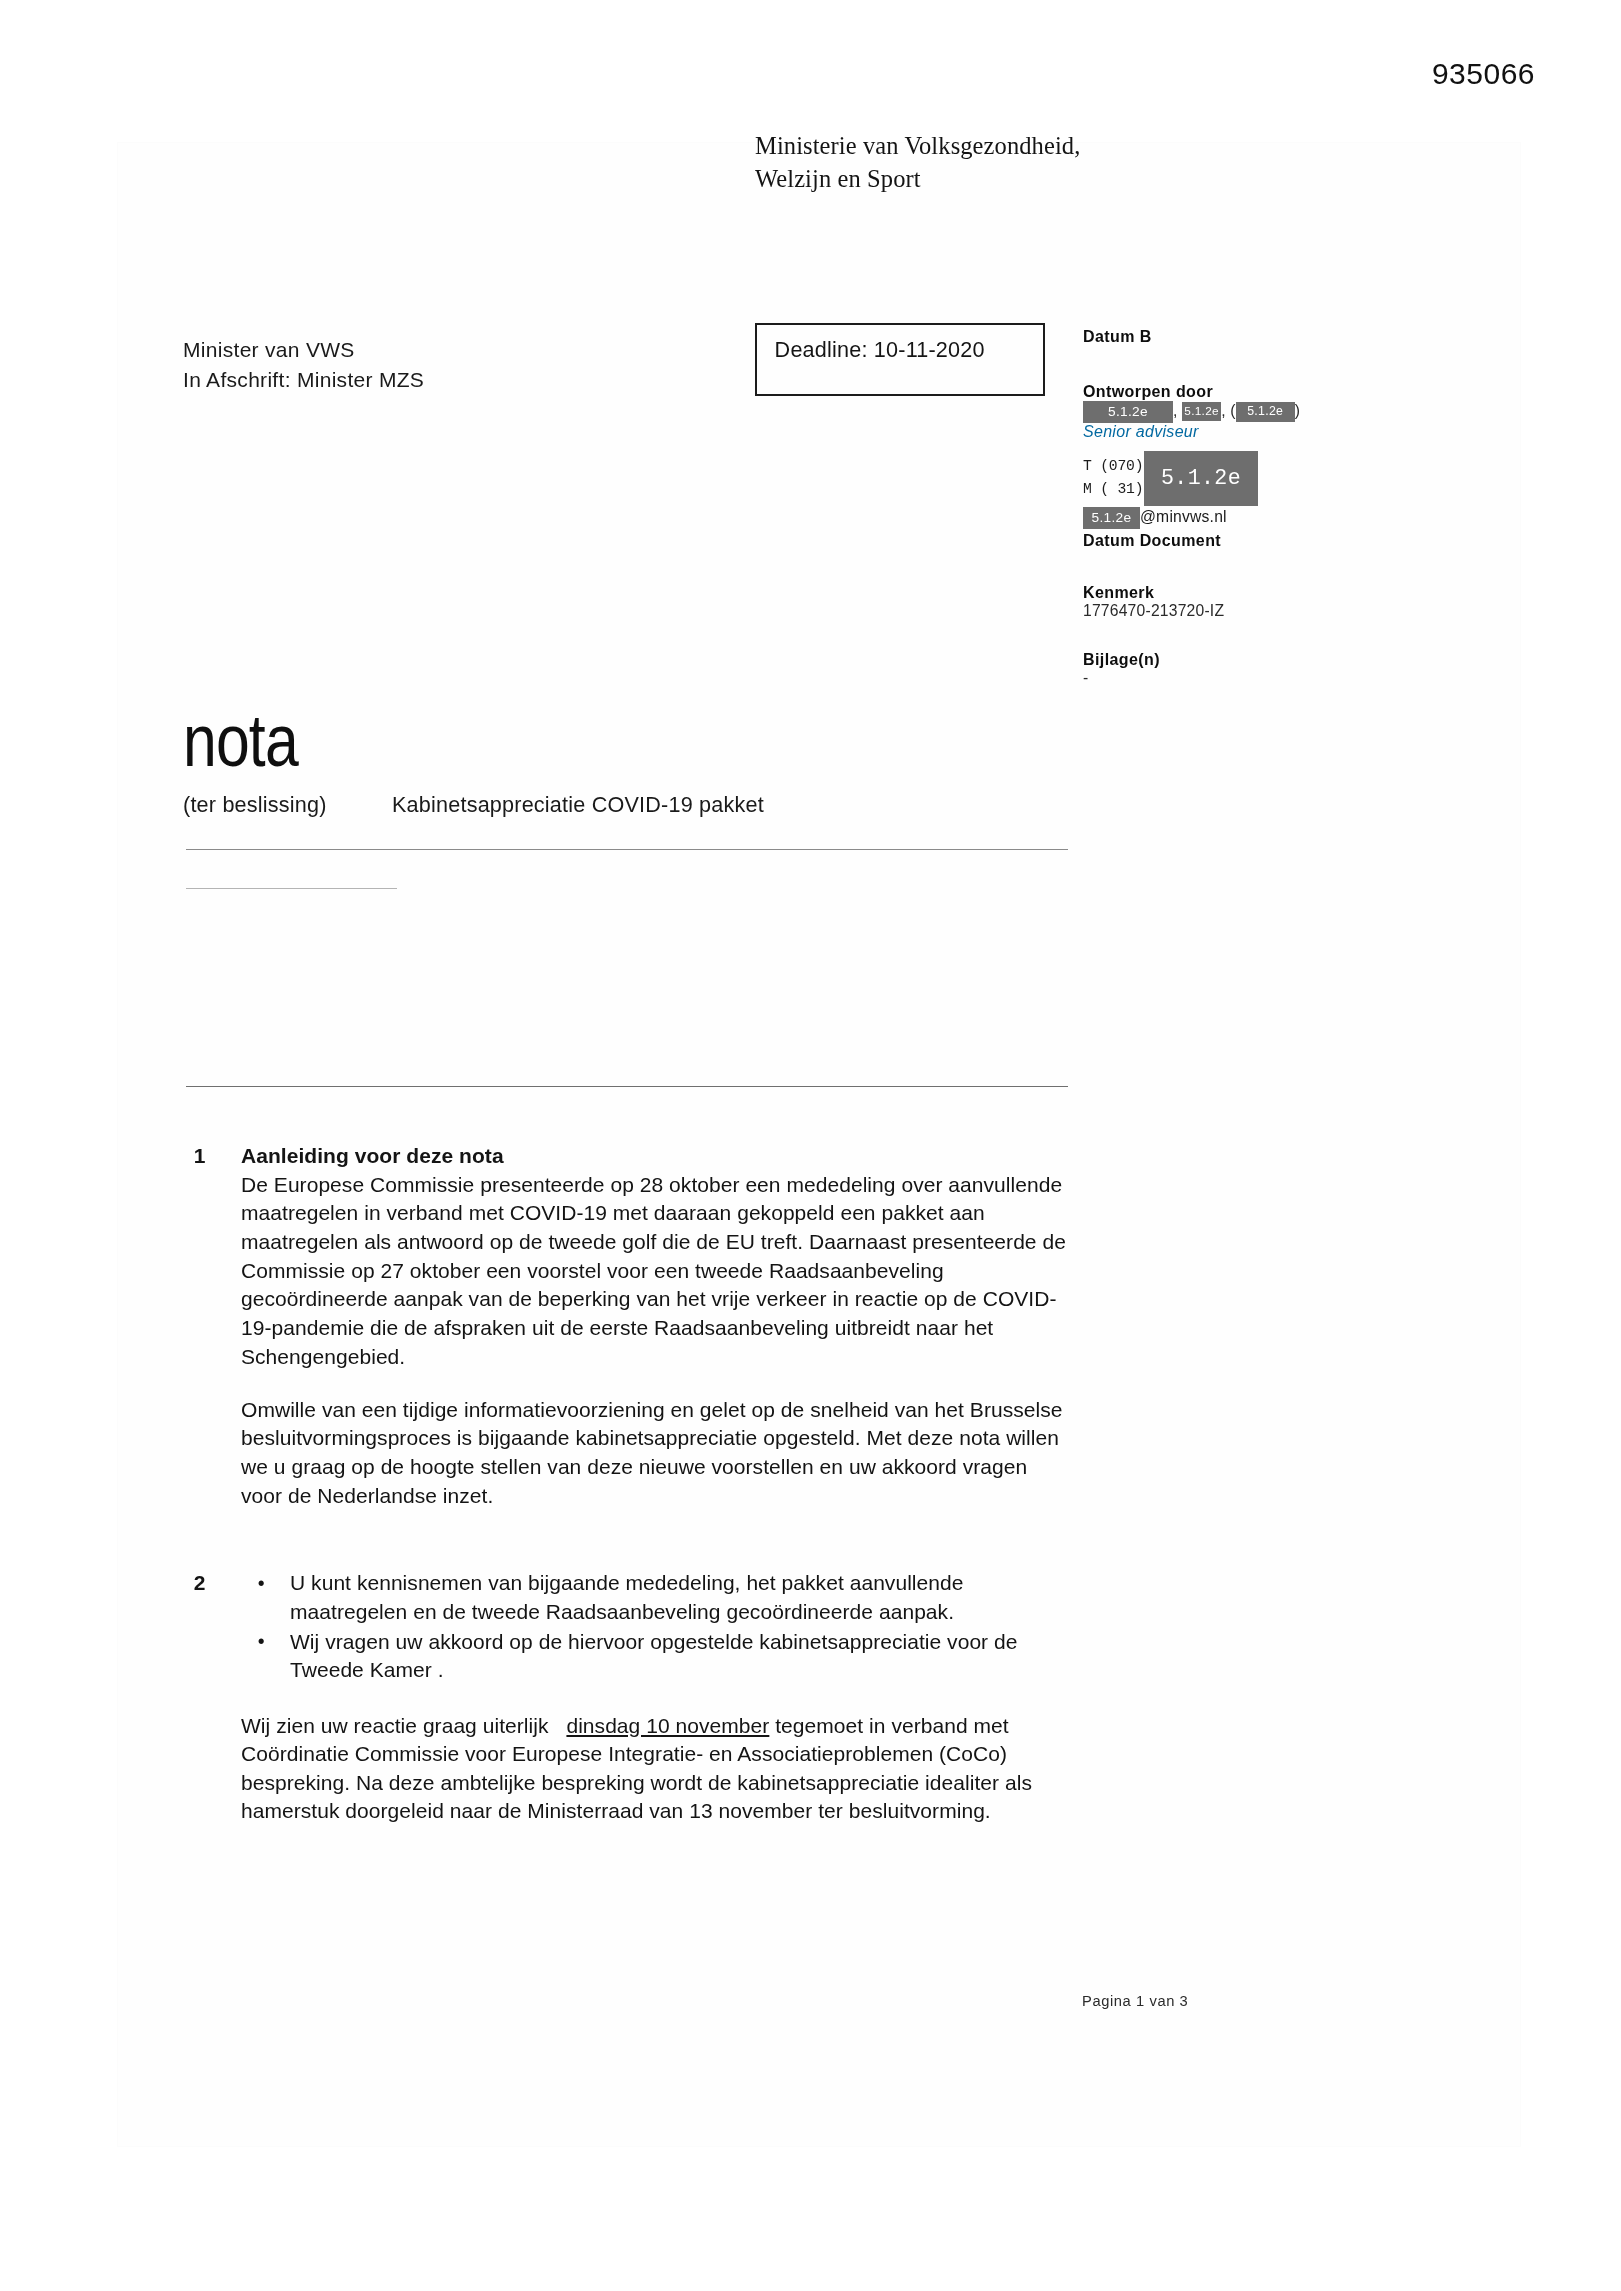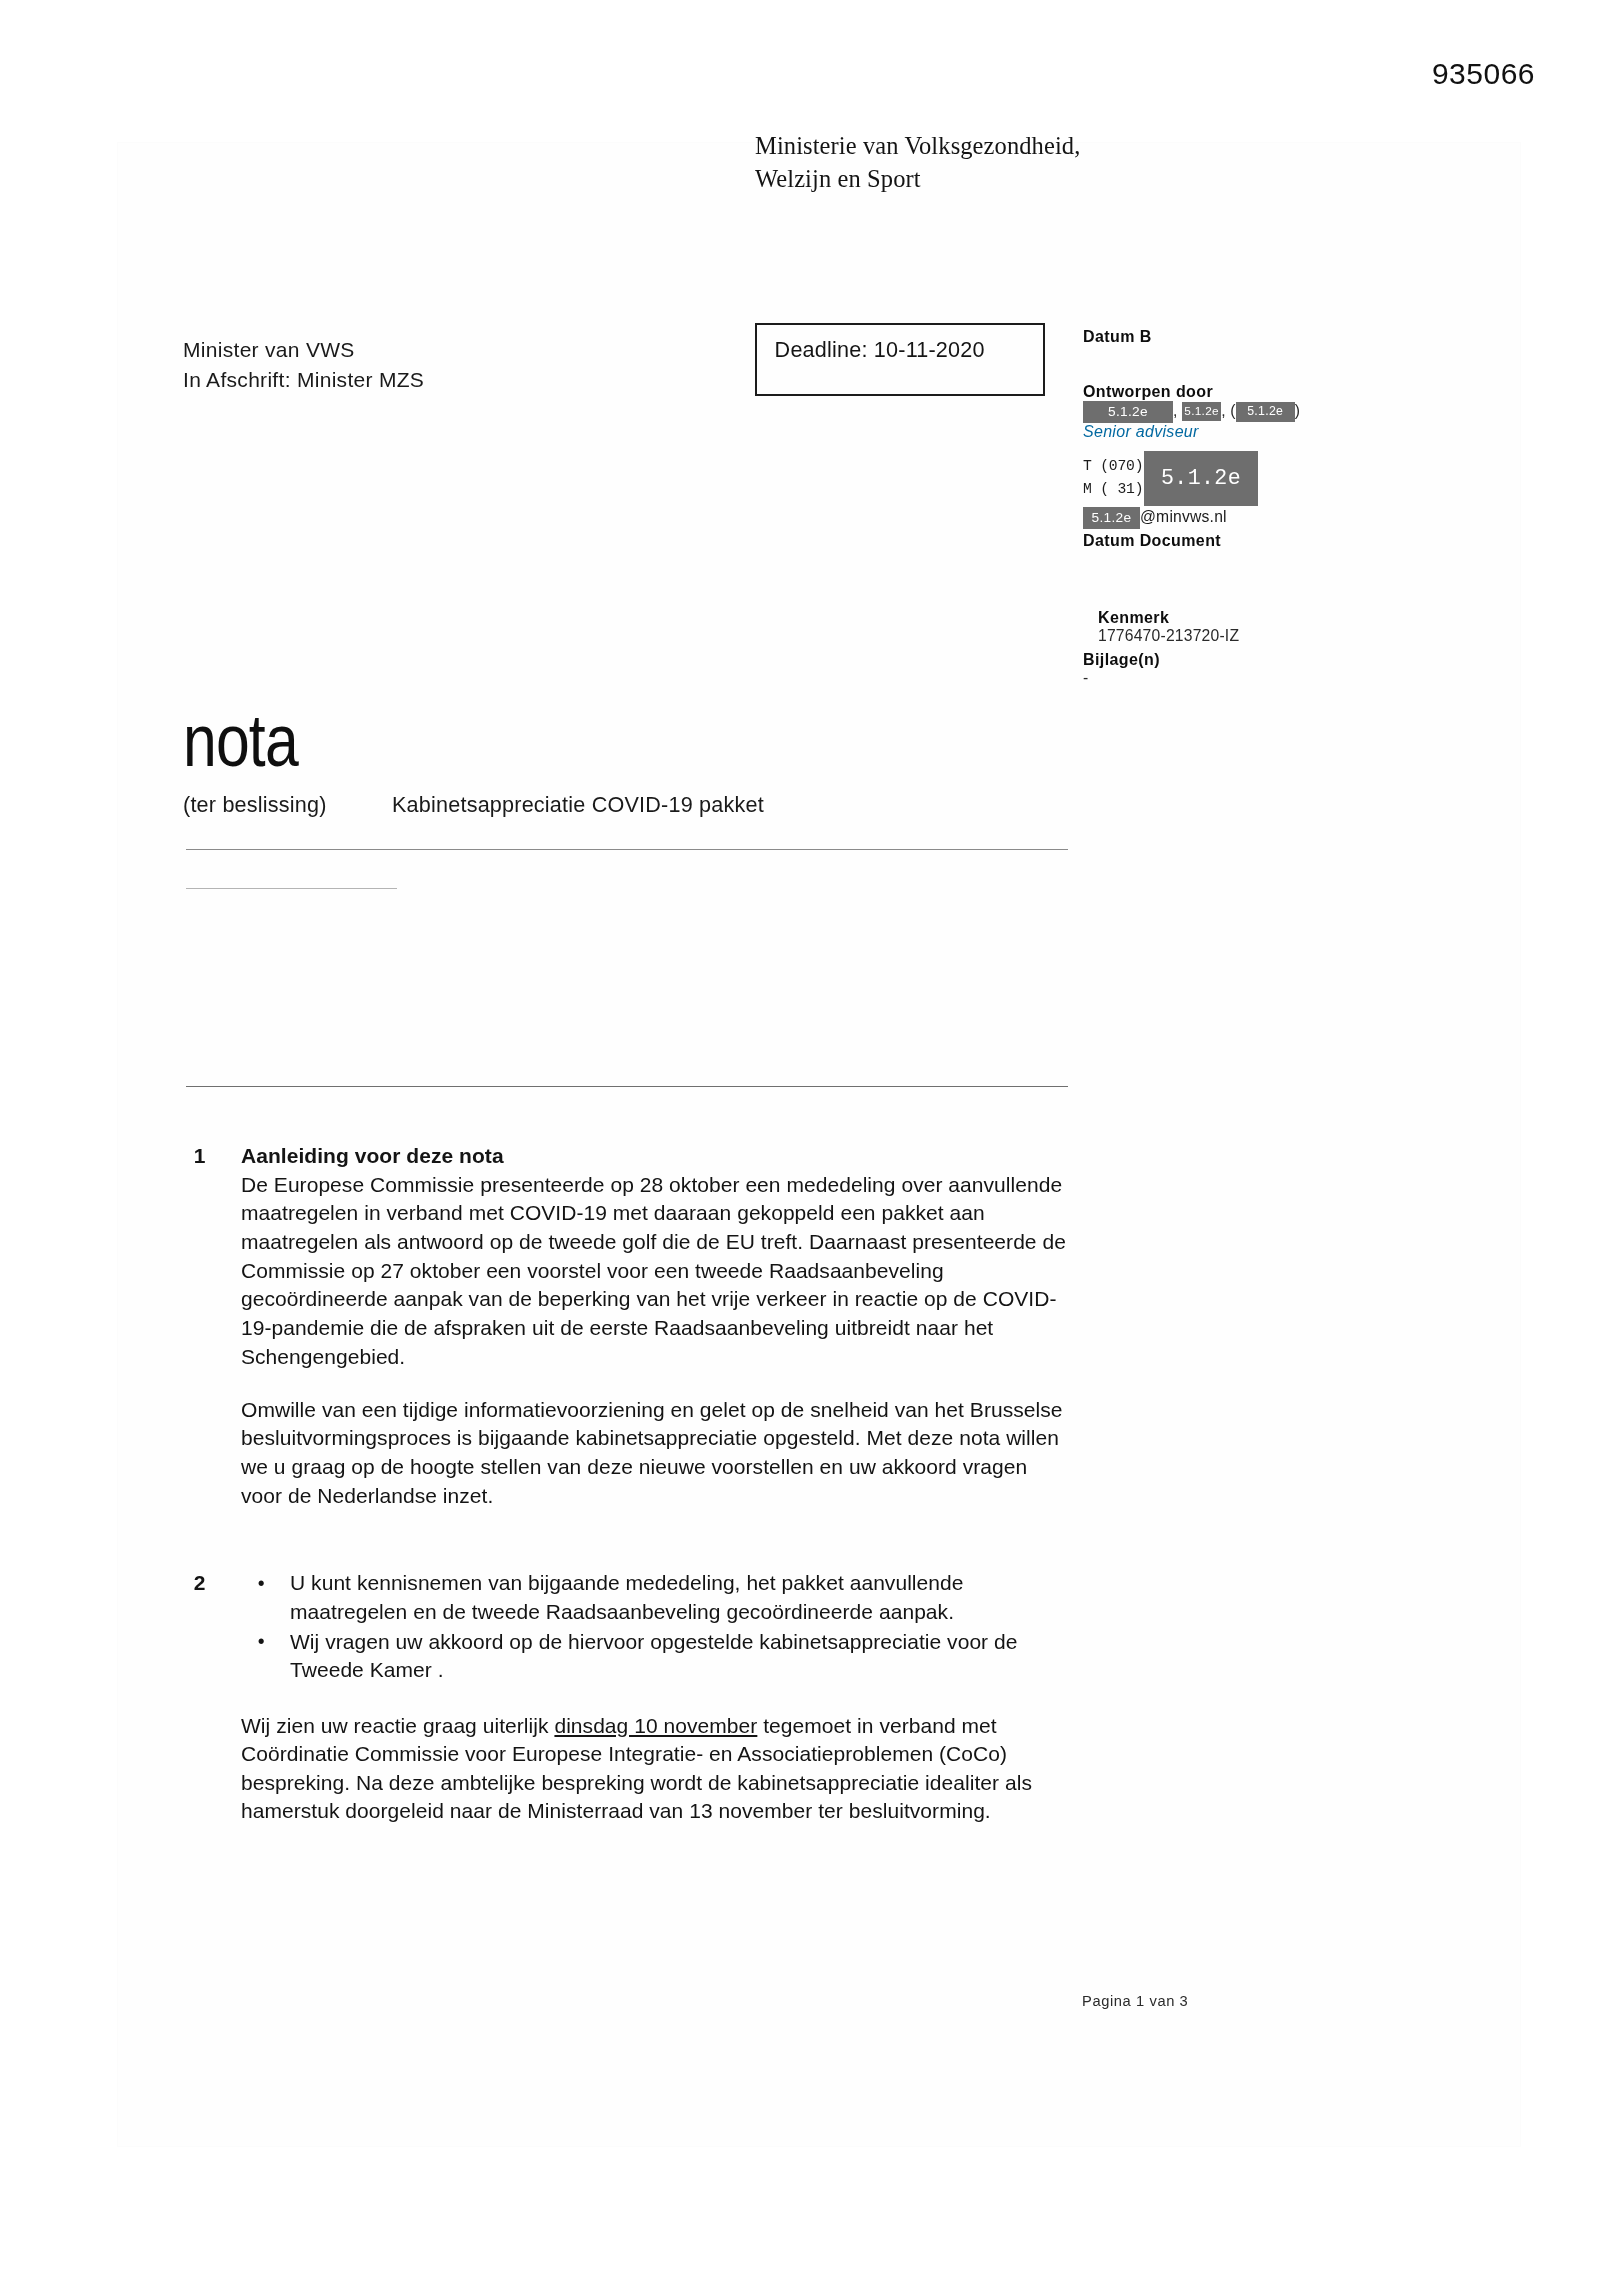--- a/index.html
+++ b/index.html
@@ -102,21 +102,21 @@
   .meta-italic {
     font-style: italic;
     font-size: 16px;
     letter-spacing: 0.3px;
     color: #0369a1;
   }
   .blk-team     { position: absolute; left: 0; top: 0; }
   .blk-designed { position: absolute; left: 0; top: 55px; }
   .blk-contact  { position: absolute; left: 0; top: 127px; }
   .blk-date     { position: absolute; left: 0; top: 204px; text-align: center; }
-  .blk-ref      { position: absolute; left: 0; top: 281px; margin-left: 15px; }
+  .blk-ref      { position: absolute; left: 0; top: 256px; }
   .blk-att      { position: absolute; left: 0; top: 323px; }
 
   
   .redact {
     display: inline-block;
     background: #6e6e6e;
     color: #ffffff;
     text-align: center;
     vertical-align: middle;
     font-size: 13.7px;
@@ -233,21 +233,21 @@
     font-weight: bold;
     font-size: 21px;
     letter-spacing: 0.05px;
   }
   .sec-body {
     margin-left: 58px;
     width: 831px;
   }
   .para { margin: 0; }
   .para + .para { margin-top: 24.5px; }
-  .u { text-decoration: underline; }
+  .u { text-decoration: underline; margin-left: 12px; }
 
   ul.bullets {
     margin: 0;
     padding: 0;
     list-style: none;
     margin-left: 58px;
     width: 831px;
   }
   ul.bullets li {
     position: relative;

